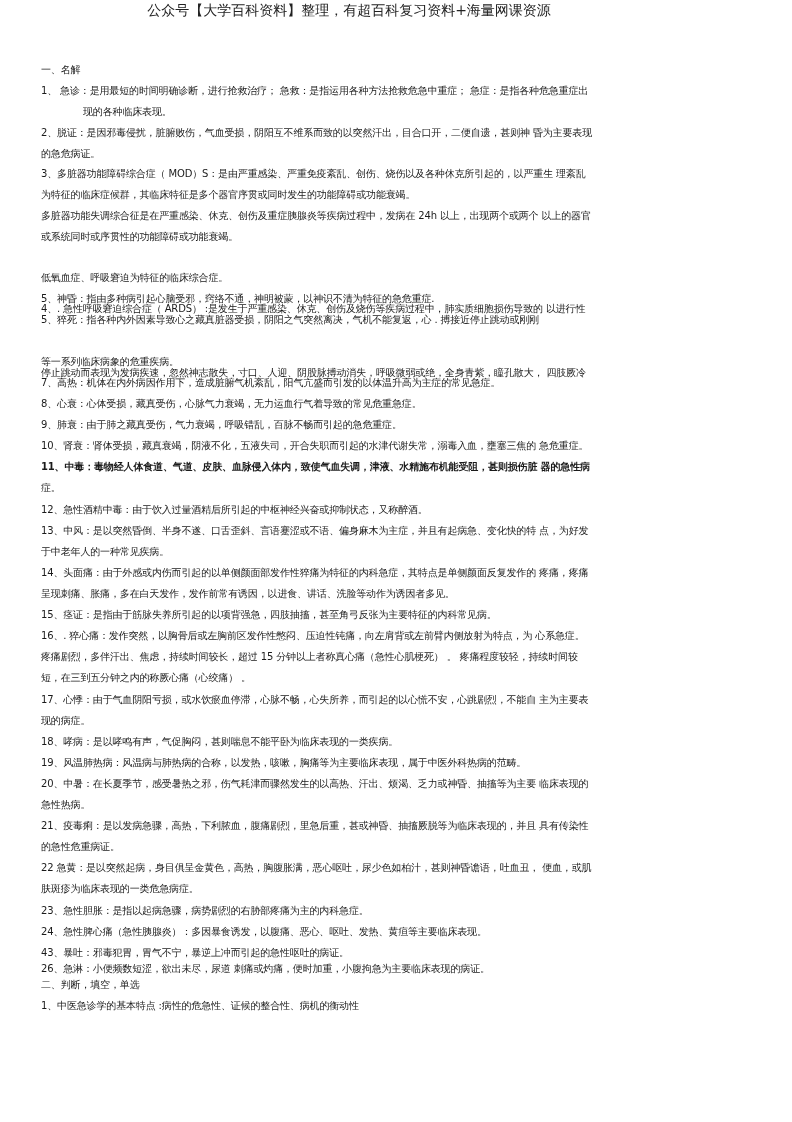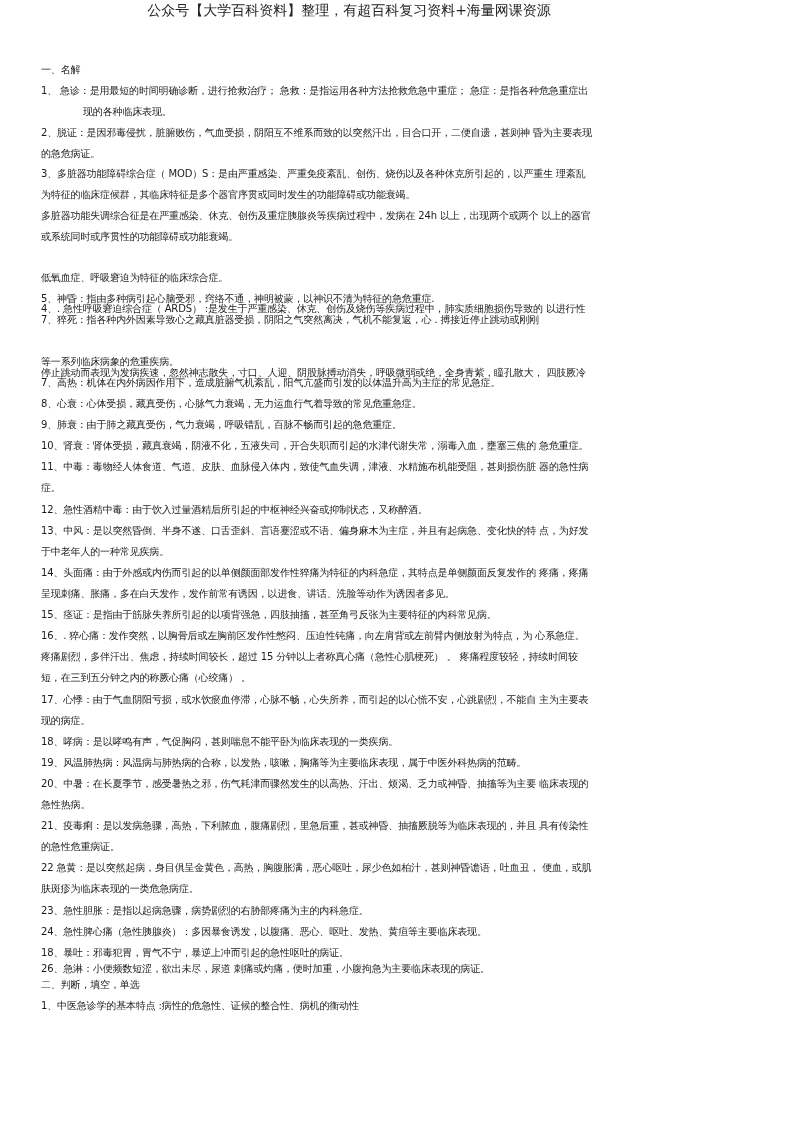--- a/index.html
+++ b/index.html
@@ -22,28 +22,28 @@
     <div class="line indent" style="top: 42px; margin-left: 16px;">现的各种临床表现。</div>
     <div class="line" style="top: 63px;">2、脱证：是因邪毒侵扰，脏腑败伤，气血受损，阴阳互不维系而致的以突然汗出，目合口开，二便自遗，甚则神 昏为主要表现</div>
     <div class="line" style="top: 84px;">的急危病证。</div>
     <div class="line" style="top: 104px;">3、多脏器功能障碍综合症（ MOD）S：是由严重感染、严重免疫紊乱、创伤、烧伤以及各种休克所引起的，以严重生 理紊乱</div>
     <div class="line" style="top: 125px;">为特征的临床症候群，其临床特征是多个器官序贯或同时发生的功能障碍或功能衰竭。</div>
     <div class="line" style="top: 146px;">多脏器功能失调综合征是在严重感染、休克、创伤及重症胰腺炎等疾病过程中，发病在 24h 以上，出现两个或两个 以上的器官</div>
     <div class="line" style="top: 167px;">或系统同时或序贯性的功能障碍或功能衰竭。</div>
     <div class="line" style="top: 203px; margin-top: 36px;">4、. 急性呼吸窘迫综合症（ ARDS） :是发生于严重感染、休克、创伤及烧伤等疾病过程中，肺实质细胞损伤导致的 以进行性</div>
     <div class="line" style="top: 208px;">低氧血症、呼吸窘迫为特征的临床综合症。</div>
     <div class="line" style="top: 229px;">5、神昏：指由多种病引起心脑受邪，窍络不通，神明被蒙，以神识不清为特征的急危重症.</div>
-    <div class="line" style="top: 250px;">7、猝死：指各种内外因素导致心之藏真脏器受损，阴阳之气突然离决，气机不能复返，心              . 搏接近停止跳动或刚刚</div>
+    <div class="line" style="top: 250px;">5、猝死：指各种内外因素导致心之藏真脏器受损，阴阳之气突然离决，气机不能复返，心              . 搏接近停止跳动或刚刚</div>
     <div class="line" style="top: 271px; margin-top: 32px;">停止跳动而表现为发病疾速，忽然神志散失，寸口、人迎、阴股脉搏动消失，呼吸微弱或绝，全身青紫，瞳孔散大，  四肢厥冷</div>
     <div class="line" style="top: 292px;">等一系列临床病象的危重疾病。</div>
     <div class="line" style="top: 313px;">7、高热：机体在内外病因作用下，造成脏腑气机紊乱，阳气亢盛而引发的以体温升高为主症的常见急症。</div>
     <div class="line" style="top: 334px;">8、心衰：心体受损，藏真受伤，心脉气力衰竭，无力运血行气着导致的常见危重急症。</div>
     <div class="line" style="top: 355px;">9、肺衰：由于肺之藏真受伤，气力衰竭，呼吸错乱，百脉不畅而引起的急危重症。</div>
     <div class="line" style="top: 376px;">10、肾衰：肾体受损，藏真衰竭，阴液不化，五液失司，开合失职而引起的水津代谢失常，溺毒入血，壅塞三焦的 急危重症。</div>
-    <div class="line" style="top: 397px;">11、中毒：毒物经人体食道、气道、皮肤、血脉侵入体内，致使气血失调，津液、水精施布机能受阻，甚则损伤脏 器的急性病</div>
+    <div class="line" style="top: 397px; font-weight: bold;">11、中毒：毒物经人体食道、气道、皮肤、血脉侵入体内，致使气血失调，津液、水精施布机能受阻，甚则损伤脏 器的急性病</div>
     <div class="line" style="top: 418px;">症。</div>
     <div class="line" style="top: 440px;">12、急性酒精中毒：由于饮入过量酒精后所引起的中枢神经兴奋或抑制状态，又称醉酒。</div>
     <div class="line" style="top: 461px;">13、中风：是以突然昏倒、半身不遂、口舌歪斜、言语蹇涩或不语、偏身麻木为主症，并且有起病急、变化快的特 点，为好发</div>
     <div class="line" style="top: 482px;">于中老年人的一种常见疾病。</div>
     <div class="line" style="top: 503px;">14、头面痛：由于外感或内伤而引起的以单侧颜面部发作性猝痛为特征的内科急症，其特点是单侧颜面反复发作的 疼痛，疼痛</div>
     <div class="line" style="top: 524px;">呈现刺痛、胀痛，多在白天发作，发作前常有诱因，以进食、讲话、洗脸等动作为诱因者多见。</div>
     <div class="line" style="top: 545px;">15、痉证：是指由于筋脉失养所引起的以项背强急，四肢抽搐，甚至角弓反张为主要特征的内科常见病。</div>
     <div class="line" style="top: 566px;">16、. 猝心痛：发作突然，以胸骨后或左胸前区发作性憋闷、压迫性钝痛，向左肩背或左前臂内侧放射为特点，为 心系急症。</div>
     <div class="line" style="top: 587px;">疼痛剧烈，多伴汗出、焦虑，持续时间较长，超过 15 分钟以上者称真心痛（急性心肌梗死）  。 疼痛程度较轻，持续时间较</div>
     <div class="line" style="top: 608px;">短，在三到五分钟之内的称厥心痛（心绞痛）  。</div>
@@ -52,17 +52,17 @@
     <div class="line" style="top: 672px;">18、哮病：是以哮鸣有声，气促胸闷，甚则喘息不能平卧为临床表现的一类疾病。</div>
     <div class="line" style="top: 693px;">19、风温肺热病：风温病与肺热病的合称，以发热，咳嗽，胸痛等为主要临床表现，属于中医外科热病的范畴。</div>
     <div class="line" style="top: 714px;">20、中暑：在长夏季节，感受暑热之邪，伤气耗津而骤然发生的以高热、汗出、烦渴、乏力或神昏、抽搐等为主要 临床表现的</div>
     <div class="line" style="top: 735px;">急性热病。</div>
     <div class="line" style="top: 756px;">21、疫毒痢：是以发病急骤，高热，下利脓血，腹痛剧烈，里急后重，甚或神昏、抽搐厥脱等为临床表现的，并且 具有传染性</div>
     <div class="line" style="top: 777px;">的急性危重病证。</div>
     <div class="line" style="top: 798px;">22 急黄：是以突然起病，身目俱呈金黄色，高热，胸腹胀满，恶心呕吐，尿少色如柏汁，甚则神昏谵语，吐血丑， 便血，或肌</div>
     <div class="line" style="top: 819px;">肤斑疹为临床表现的一类危急病症。</div>
     <div class="line" style="top: 841px;">23、急性胆胀：是指以起病急骤，病势剧烈的右胁部疼痛为主的内科急症。</div>
     <div class="line" style="top: 862px;">24、急性脾心痛（急性胰腺炎）：多因暴食诱发，以腹痛、恶心、呕吐、发热、黄疸等主要临床表现。</div>
-    <div class="line" style="top: 883px;">18、暴吐：邪毒犯胃，胃气不宁，暴逆上冲而引起的急性呕吐的病证。</div>
+    <div class="line" style="top: 883px;">43、暴吐：邪毒犯胃，胃气不宁，暴逆上冲而引起的急性呕吐的病证。</div>
     <div class="line" style="top: 899px;">26、急淋：小便频数短涩，欲出未尽，尿道       刺痛或灼痛，便时加重，小腹拘急为主要临床表现的病证。</div>
     <div class="line" style="top: 915px;">二、判断，填空，单选</div>
     <div class="line" style="top: 936px;">1、中医急诊学的基本特点 :病性的危急性、证候的整合性、病机的衡动性</div>
   </div>
 
 </body></html>

